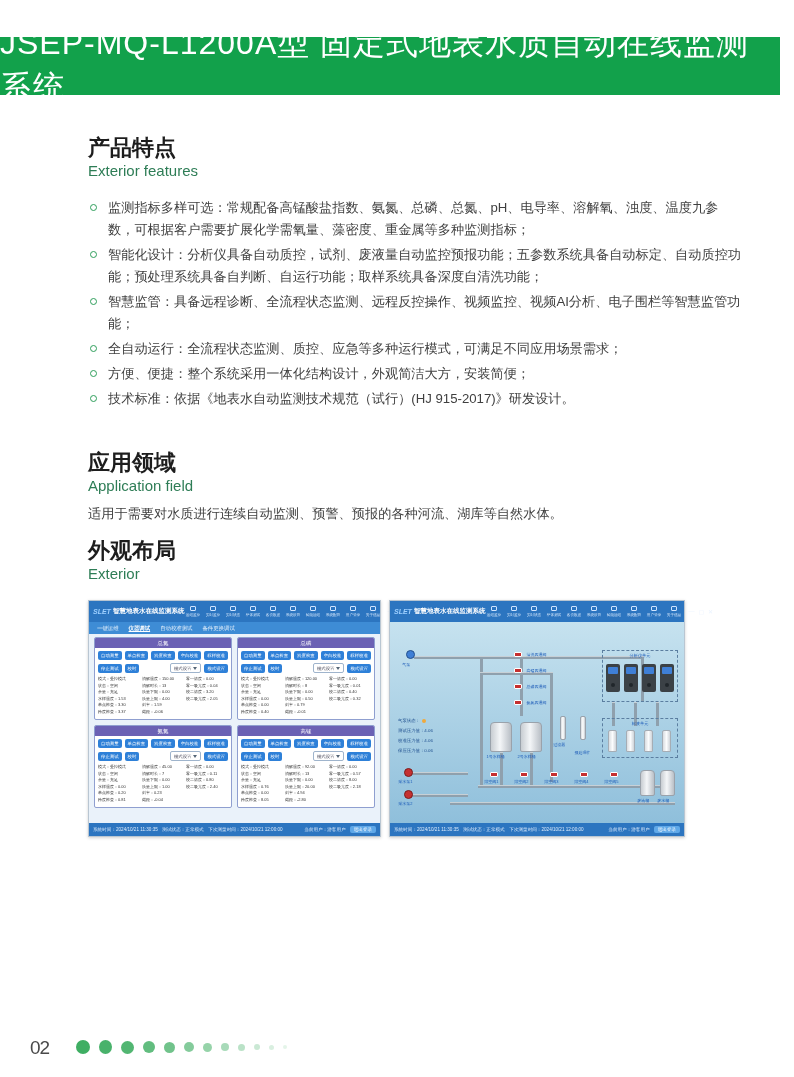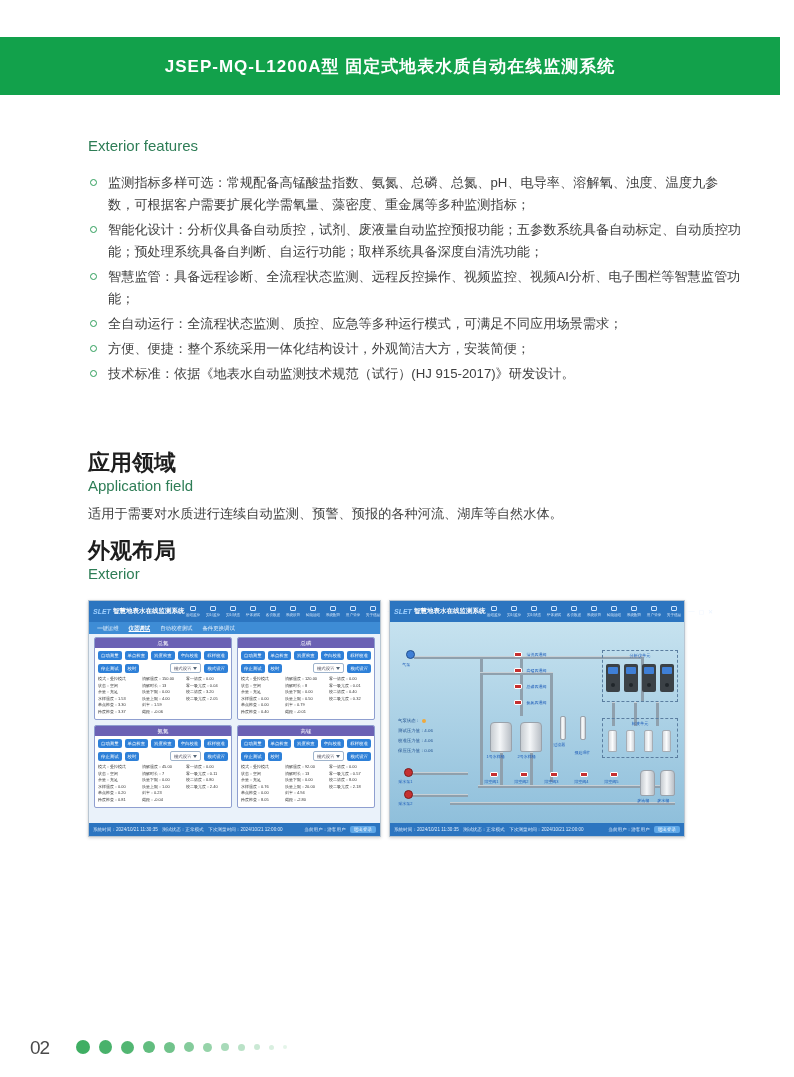--- a/index.html
+++ b/index.html
@@ -3,21 +3,21 @@
 <meta charset="utf-8">
 <style>
   * { margin:0; padding:0; box-sizing:border-box; }
   html,body { background:#fff; }
   body { font-family:"Liberation Sans","DejaVu Sans",sans-serif; color:#3d3d3d; }
   .page { position:relative; width:794px; height:1077px; background:#fff; overflow:hidden; }
 
   
   .banner { position:absolute; left:0; top:37px; width:780px; height:58px; background:#12A14B;
             display:flex; align-items:center; justify-content:center; }
-  .banner h1 { color:#fff; font-size:17px; font-weight:bold; letter-spacing:1px; }
+  .banner h1 { color:#fff; font-size:32px; font-weight:normal; letter-spacing:1px; }
 
   
   .section { position:absolute; left:88px; right:50px; }
   .sec-features { top:135px; }
   .sec-apply    { top:450px; }
   .sec-ext      { top:538px; }
   .h-zh { font-size:22px; font-weight:bold; color:#1d1d1d; line-height:1.15; }
   .h-en { font-size:15px; color:#2E7D56; margin-top:2px; }
   .bullets { list-style:none; margin-top:18px; }
   .bullets li { position:relative; padding-left:20px; font-size:13.2px; line-height:22px;
@@ -118,20 +118,21 @@
 </head>
 <body>
 
 <div class="page">
 
   <header class="banner">
     <h1>JSEP-MQ-L1200A型 固定式地表水质自动在线监测系统</h1>
   </header>
 
   <section class="section sec-features">
+    <div class="h-zh">产品特点</div>
     <div class="h-en">Exterior features</div>
     <ul class="bullets">
 
         <li>
           <span class="ring"></span>
           <span>监测指标多样可选：常规配备高锰酸盐指数、氨氮、总磷、总氮、pH、电导率、溶解氧、浊度、温度九参数，可根据客户需要扩展化学需氧量、藻密度、重金属等多种监测指标；</span>
         </li>
 
         <li>
           <span class="ring"></span>

